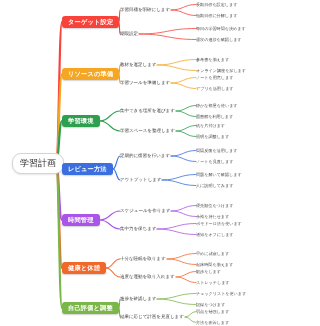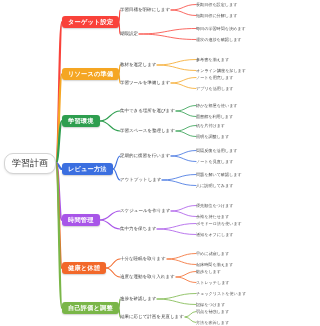--- a/index.html
+++ b/index.html
@@ -19,21 +19,21 @@
     width: 310px; height: 326px;
     pointer-events: none;
   }
   .node {
     position: absolute;
     white-space: nowrap;
     line-height: 1;
   }
   
   .root {
-    left: 4px; top: 148px;
+    left: 12px; top: 148px;
     background: #ffffff;
     border: 1px solid #d4d4d4;
     border-radius: 9px;
     padding: 5px 7px;
     font-size: 9px;
     color: #2b2b2b;
     box-shadow: 0 1px 2px rgba(0,0,0,0.10);
   }
   
   .l1 {

